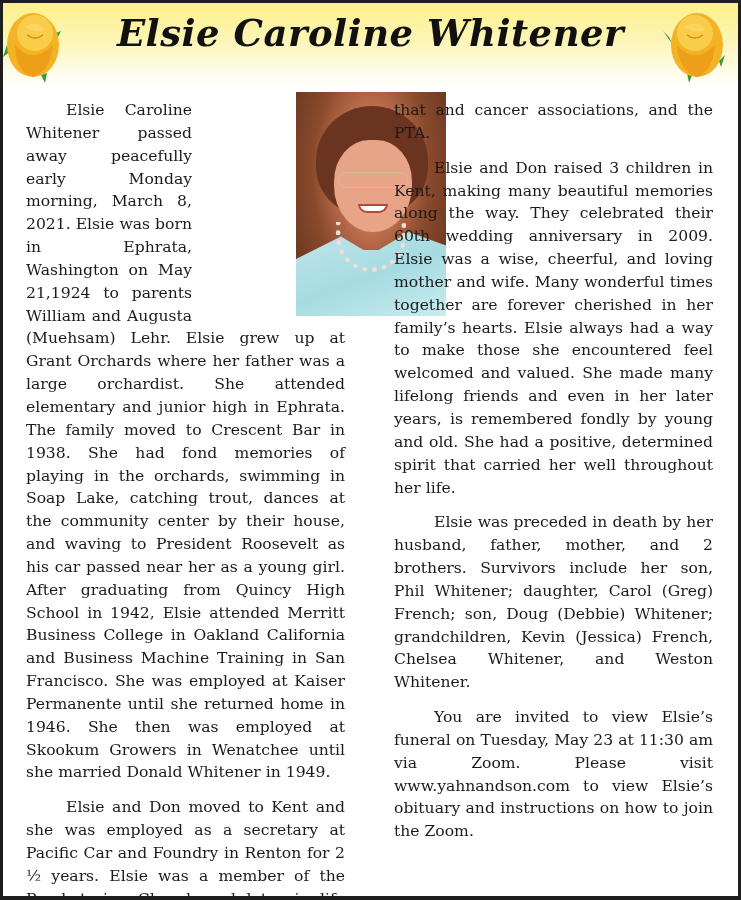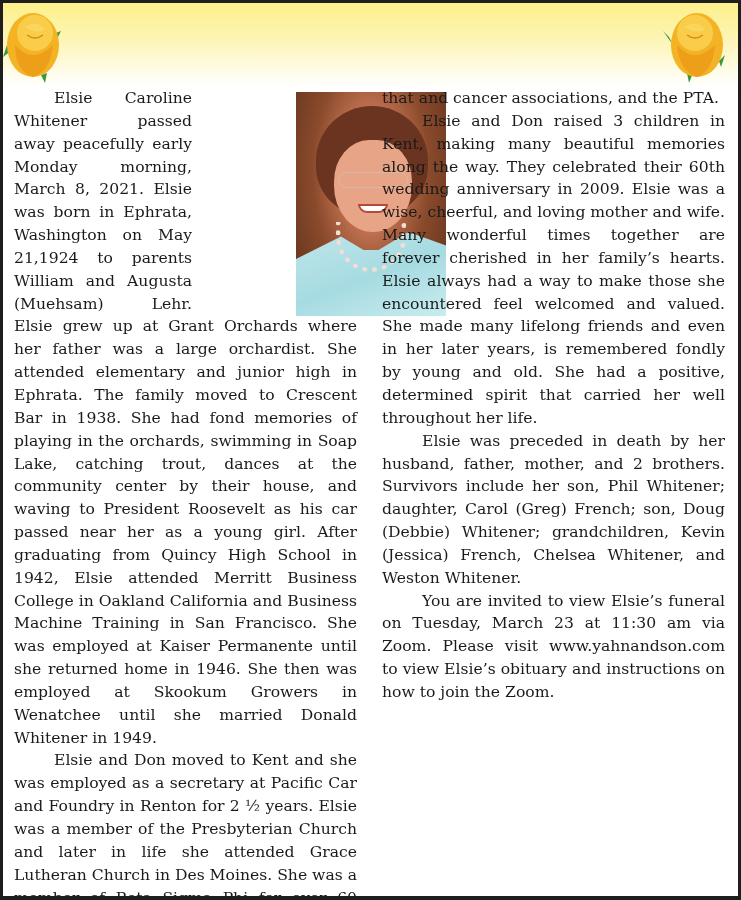--- a/index.html
+++ b/index.html
@@ -20,21 +20,21 @@
   .rose { position: absolute; top: 2px; width: 62px; height: 78px; }
   .rose.left { left: 0px; }
   .rose.right { left: 660px; }
   .col {
     position: absolute; top: 84px;
     font-family: "DejaVu Serif", serif; font-size: 15.6px; line-height: 22.85px;
     color: #1a1a1a; text-align: justify; hyphens: none;
   }
   .col.left { left: 11px; width: 343px; }
   .col.right { left: 379px; width: 343px; }
-  .col p { margin: 0; text-indent: 40px; }
+  .col p { margin: 12px; text-indent: 40px; }
   .col p.noindent { text-indent: 0; }
   .floatbox { float: right; width: 165px; height: 228px; }
   .floatbox-left { float: left; width: 0; height: 228px; }
   .photo {
     position: absolute; left: 293px; top: 89px; width: 150px; height: 224px;
     background: radial-gradient(ellipse at 50% 35%, #e9a07c 0%, #c97856 25%, #8a4a2c 55%, #5a2e18 100%);
     overflow: hidden;
   }
   .photo .hair {
     position: absolute; left: 20px; top: 14px; width: 112px; height: 110px;
@@ -80,20 +80,21 @@
     <svg class="rose right" viewBox="0 0 62 78">
       <path d="M6 32 L0 26 L10 40 Z" fill="#3a9a3a"></path>
       <path d="M56 56 L62 50 L58 62 Z" fill="#3a9a3a"></path>
       <path d="M24 68 L26 78 L30 68 Z" fill="#3a9a3a"></path>
       <ellipse cx="34" cy="40" rx="26" ry="32" fill="#f4b324"></ellipse>
       <ellipse cx="32" cy="28" rx="18" ry="18" fill="#f9cd4a"></ellipse>
       <path d="M14 40 Q32 60 52 40 Q50 66 34 72 Q16 66 14 40 Z" fill="#ee9f1a"></path>
       <path d="M22 22 Q32 14 42 24 Q34 30 22 22 Z" fill="#fbd65e"></path>
       <path d="M24 30 Q32 36 40 30" stroke="#d88a10" stroke-width="1.5" fill="none"></path>
     </svg>
+    <div class="title">Elsie Caroline Whitener</div>
   </div>
 
   <div class="photo" title="Portrait of Elsie Caroline Whitener smiling, wearing glasses, a pearl necklace and a light blue blouse">
     <div class="hair"></div>
     <div class="face"></div>
     <div class="glasses"></div>
     <div class="smile"></div>
     <div class="blouse"></div>
     <div class="pearls"></div>
   </div>
@@ -102,15 +103,15 @@
     <div class="floatbox"></div>
     <p>Elsie Caroline Whitener passed away peacefully early Monday morning, March 8, 2021. Elsie was born in Ephrata, Washington on May 21,1924 to parents William and Augusta (Muehsam) Lehr. Elsie grew up at Grant Orchards where her father was a large orchardist. She attended elementary and junior high in Ephrata. The family moved to Crescent Bar in 1938. She had fond memories of playing in the orchards, swimming in Soap Lake, catching trout, dances at the community center by their house, and waving to President Roosevelt as his car passed near her as a young girl. After graduating from Quincy High School in 1942, Elsie attended Merritt Business College in Oakland California and Business Machine Training in San Francisco. She was employed at Kaiser Permanente until she returned home in 1946. She then was employed at Skookum Growers in Wenatchee until she married Donald Whitener in 1949.</p>
     <p>Elsie and Don moved to Kent and she was employed as a secretary at Pacific Car and Foundry in Renton for 2 ½ years. Elsie was a member of the Presbyterian Church and later in life she attended Grace Lutheran Church in Des Moines. She was a member of Beta Sigma Phi for over 60 years. She supported the Kent community through volunteering at the food bank,</p>
   </div>
 
   <div class="col right">
     <div class="floatbox-left" style="width:86px;margin-left:-90px;"></div>
     <p class="noindent">that and cancer associations, and the PTA.</p>
     <p>Elsie and Don raised 3 children in Kent, making many beautiful memories along the way. They celebrated their 60th wedding anniversary in 2009. Elsie was a wise, cheerful, and loving mother and wife. Many wonderful times together are forever cherished in her family’s hearts. Elsie always had a way to make those she encountered feel welcomed and valued. She made many lifelong friends and even in her later years, is remembered fondly by young and old. She had a positive, determined spirit that carried her well throughout her life.</p>
     <p>Elsie was preceded in death by her husband, father, mother, and 2 brothers. Survivors include her son, Phil Whitener; daughter, Carol (Greg) French; son, Doug (Debbie) Whitener; grandchildren, Kevin (Jessica) French, Chelsea Whitener, and Weston Whitener.</p>
-    <p>You are invited to view Elsie’s funeral on Tuesday, March 23 at 11:30 am via Zoom. Please visit www.yahnandson.com to view Elsie’s obituary and instructions on how to join the Zoom.</p>
+    <p>You are invited to view Elsie’s funeral on Tuesday, May 23 at 11:30 am via Zoom. Please visit www.yahnandson.com to view Elsie’s obituary and instructions on how to join the Zoom.</p>
   </div>
 </div>
 
 </body></html>

